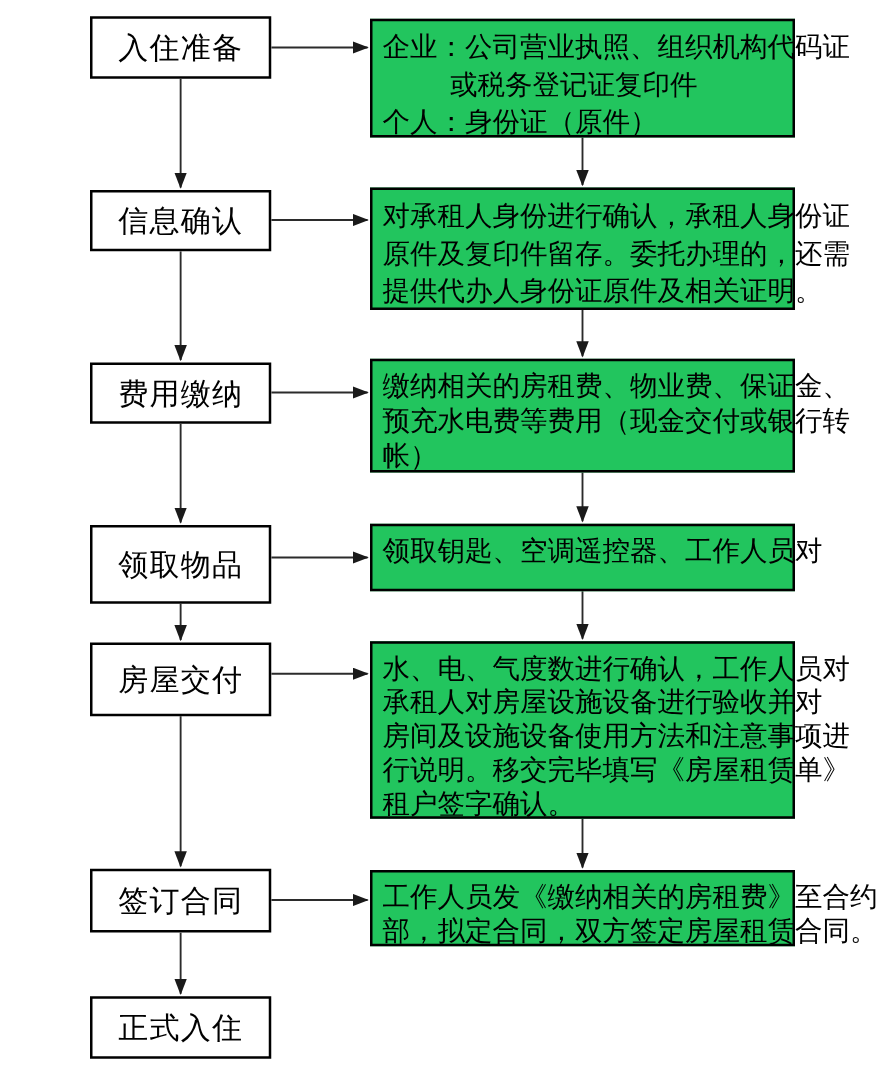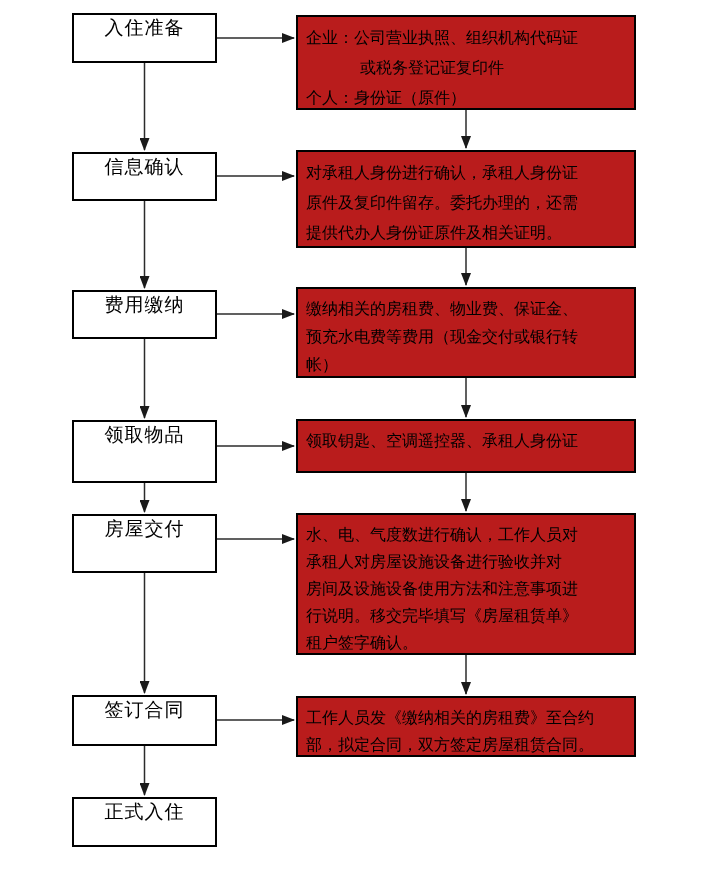--- a/index.html
+++ b/index.html
@@ -25,34 +25,34 @@
     pointer-events: none;
   }
   .lbox {
     position: absolute;
     left: 72px;
     width: 145px;
     box-sizing: border-box;
     border: 2px solid #000000;
     background: #ffffff;
     display: flex;
-    align-items: flex-start;
+    align-items: center;
     justify-content: center;
-    font-size: 19px;
+    font-size: 24px;
     letter-spacing: 1px;
   }
   .rbox {
     position: absolute;
     left: 296px;
     width: 340px;
     box-sizing: border-box;
     border: 2px solid #000000;
-    background: #b91c1c;
+    background: #22c55e;
     padding: 6px 6px 0 8px;
-    font-size: 16px;
+    font-size: 22px;
   }
   .rline {
     line-height: 27px;
     white-space: nowrap;
     text-align: justify;
   }
   .rline.indent {
     padding-left: 54px;
   }
 </style>
@@ -125,21 +125,21 @@
     <div class="rline" style="line-height:30px">提供代办人身份证原件及相关证明。</div>
   </div>
 
   <div class="rbox" style="top:287px;height:91px">
     <div class="rline" style="line-height:28px">缴纳相关的房租费、物业费、保证金、</div>
     <div class="rline" style="line-height:28px">预充水电费等费用（现金交付或银行转</div>
     <div class="rline" style="line-height:28px">帐）</div>
   </div>
 
   <div class="rbox" style="top:419px;height:54px">
-    <div class="rline" style="line-height:28px">领取钥匙、空调遥控器、承租人身份证</div>
+    <div class="rline" style="line-height:28px">领取钥匙、空调遥控器、工作人员对</div>
   </div>
 
   <div class="rbox" style="top:513px;height:142px">
     <div class="rline">水、电、气度数进行确认，工作人员对</div>
     <div class="rline">承租人对房屋设施设备进行验收并对</div>
     <div class="rline">房间及设施设备使用方法和注意事项进</div>
     <div class="rline">行说明。移交完毕填写《房屋租赁单》</div>
     <div class="rline">租户签字确认。</div>
   </div>
 

